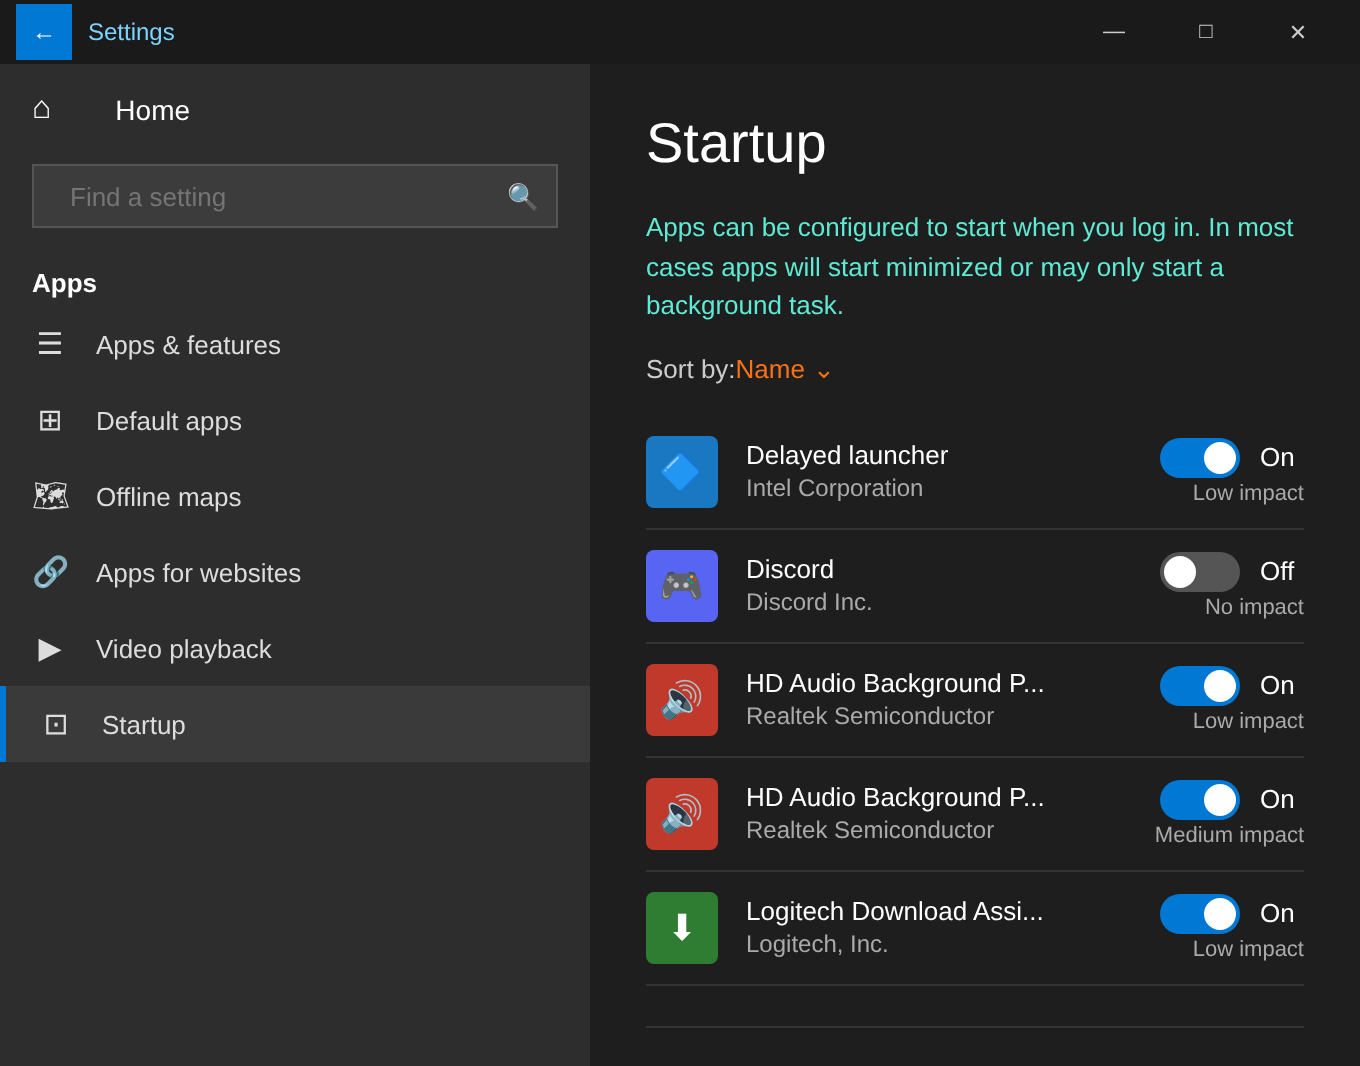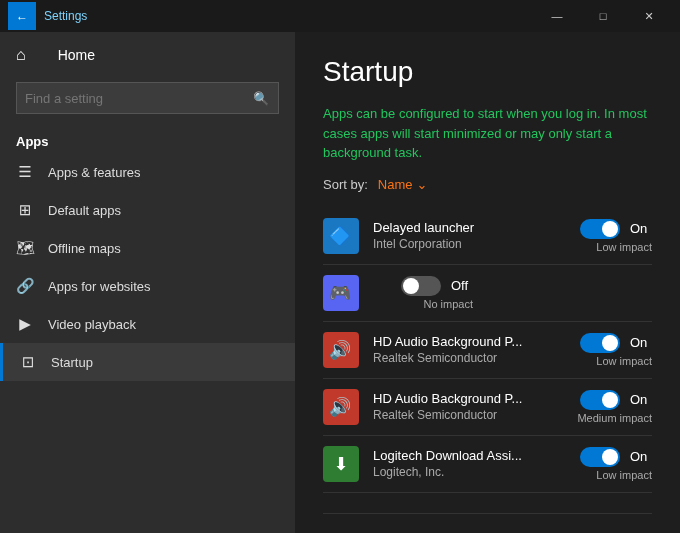--- a/index.html
+++ b/index.html
@@ -94,20 +94,21 @@
       height: 32px;
       padding: 0 8px;
     }
     .search-input {
       flex: 1;
       background: transparent;
       border: none;
       outline: none;
       color: #ccc;
       font-size: 13px;
+      margin-left: 10px;
     }
     .search-icon {
       color: #aaa;
       font-size: 13px;
     }
 
     
     .section-label {
       padding: 8px 16px 4px 16px;
       font-size: 13px;
@@ -147,28 +148,28 @@
       margin-bottom: 16px;
     }
     .section-title {
       font-size: 18px;
       font-weight: 400;
       color: #fff;
       margin-bottom: 10px;
     }
     .description {
       font-size: 13px;
-      color: #22c55e;
+      color: #5eead4;
       line-height: 1.5;
       margin-bottom: 14px;
     }
     .sort-row {
       display: flex;
       align-items: center;
-      gap: 10px;
+      gap: 0;
       margin-bottom: 16px;
       font-size: 13px;
       color: #ccc;
     }
     .sort-selector {
       display: flex;
       align-items: center;
       gap: 4px;
       cursor: pointer;
       color: #f97316;
@@ -331,20 +332,24 @@
         </div>
         <span class="toggle-label">On</span>
       </div>
       <div class="impact-label">Low impact</div>
     </div>
   </div>
         <div class="app-row">
     <div class="app-icon" style="background:#5865F2; color:#fff; font-size:18px; border-radius:4px;">
       🎮
     </div>
+    <div class="app-info">
+      <div class="app-name">Discord</div>
+      <div class="app-company">Discord Inc.</div>
+    </div>
     <div class="app-toggle-area">
       <div class="toggle-row">
         <div class="toggle off">
           <div class="toggle-thumb"></div>
         </div>
         <span class="toggle-label">Off</span>
       </div>
       <div class="impact-label">No impact</div>
     </div>
   </div>

